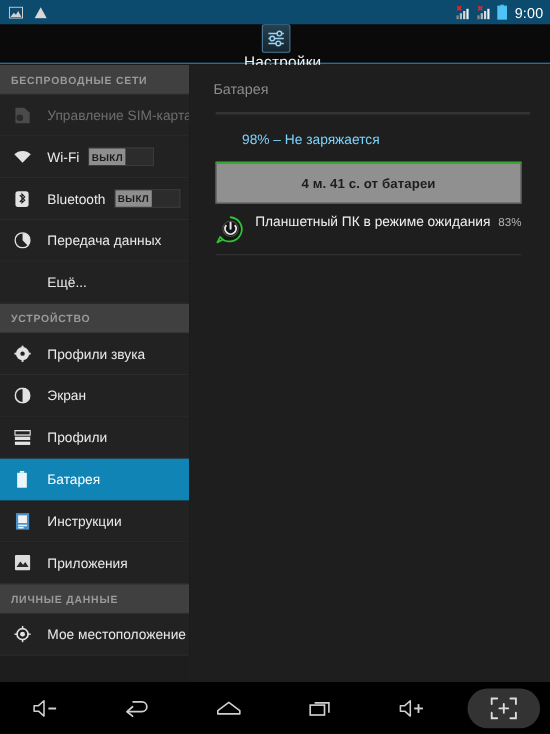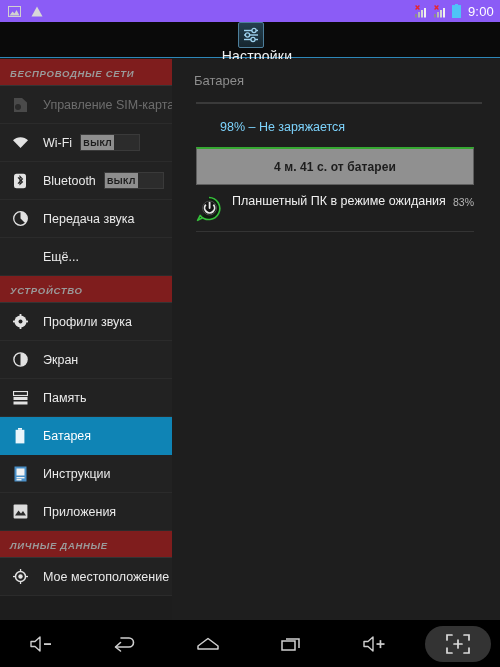--- a/index.html
+++ b/index.html
@@ -8,21 +8,21 @@
     background:#000;
     font-family:"Liberation Sans", sans-serif;
     color:#e8e8e8;
     overflow:hidden;
     -webkit-font-smoothing:antialiased;
   }
   .screen { position:relative; width:500px; height:667px; background:#1b1b1b; }
 
   
   .statusbar {
-    height:22px; background:#8b5cf6; display:flex; align-items:center;
+    height:22px; background:#0c4a6e; display:flex; align-items:center;
     padding:0 6px 0 8px; position:relative; z-index:5;
   }
   .sb-left { display:flex; align-items:center; gap:10px; }
   .sb-right { margin-left:auto; display:flex; align-items:center; gap:5px; }
   .sb-clock { font-size:13px; color:#fff; letter-spacing:.2px; padding-left:2px; }
   .icon-svg { display:block; }
 
   
   .header {
     height:36px; background:#0a0a0a;
@@ -45,21 +45,21 @@
   .content { position:absolute; top:59px; left:0; right:0; bottom:47px; display:flex; }
 
   
   .sidebar {
     width:172px; flex:0 0 172px; background:#1d1d1d;
     overflow:hidden; position:relative;
   }
   .sec-head {
     font-size:9.5px; color:#9a9a9a; letter-spacing:.7px;
     padding:9px 0 6px 10px; font-weight:bold;
-    border-bottom:1px solid #343434; background:#7f1d1d;font-style:italic;
+    border-bottom:1px solid #343434; background:#404040;
   }
   .s-item {
     height:38px; display:flex; align-items:center;
     padding-left:10px; border-bottom:1px solid #2b2b2b;
     background:#222; cursor:pointer; position:relative;
   }
   .s-item.no-icon { padding-left:43px; }
   .s-ico { width:20px; flex:0 0 20px; display:flex; align-items:center; justify-content:center; }
   .s-label { font-size:12.5px; color:#eaeaea; margin-left:13px; white-space:nowrap; }
   .s-item.disabled .s-label { color:#6d6d6d; }
@@ -244,21 +244,21 @@
         </span>
       </div>
 
       <div class="s-item">
         <span class="s-ico">
           <svg class="icon-svg" width="15" height="15" viewBox="0 0 15 15">
             <circle cx="7.5" cy="7.5" r="6.8" fill="none" stroke="#e2e2e2" stroke-width="1.3"></circle>
             <path d="M7.5 7.5 L7.5 0.8 A6.8 6.8 0 0 1 12.3 12.3 Z" fill="#e2e2e2"></path>
           </svg>
         </span>
-        <span class="s-label">Передача звука</span>
+        <span class="s-label">Передача данных</span>
       </div>
 
       <div class="s-item no-icon">
         <span class="s-label">Ещё...</span>
       </div>
 
       <div class="sec-head">УСТРОЙСТВО</div>
 
       <div class="s-item">
         <span class="s-ico">
@@ -285,21 +285,21 @@
       </div>
 
       <div class="s-item">
         <span class="s-ico">
           <svg class="icon-svg" width="15" height="14" viewBox="0 0 15 14">
             <rect x="0.5" y="0.5" width="14" height="4" fill="none" stroke="#e2e2e2" stroke-width="1.2"></rect>
             <rect x="0.5" y="6" width="14" height="3" fill="#e2e2e2"></rect>
             <rect x="0.5" y="10.5" width="14" height="3" fill="#e2e2e2"></rect>
           </svg>
         </span>
-        <span class="s-label">Память</span>
+        <span class="s-label">Профили</span>
       </div>
 
       <div class="s-item selected">
         <span class="s-ico">
           <svg class="icon-svg" width="10" height="16" viewBox="0 0 10 16">
             <rect x="3" y="0" width="4" height="1.8" fill="#eaf6fb"></rect>
             <rect x="0.6" y="1.8" width="8.8" height="13.6" fill="#eaf6fb"></rect>
           </svg>
         </span>
         <span class="s-label">Батарея</span>

